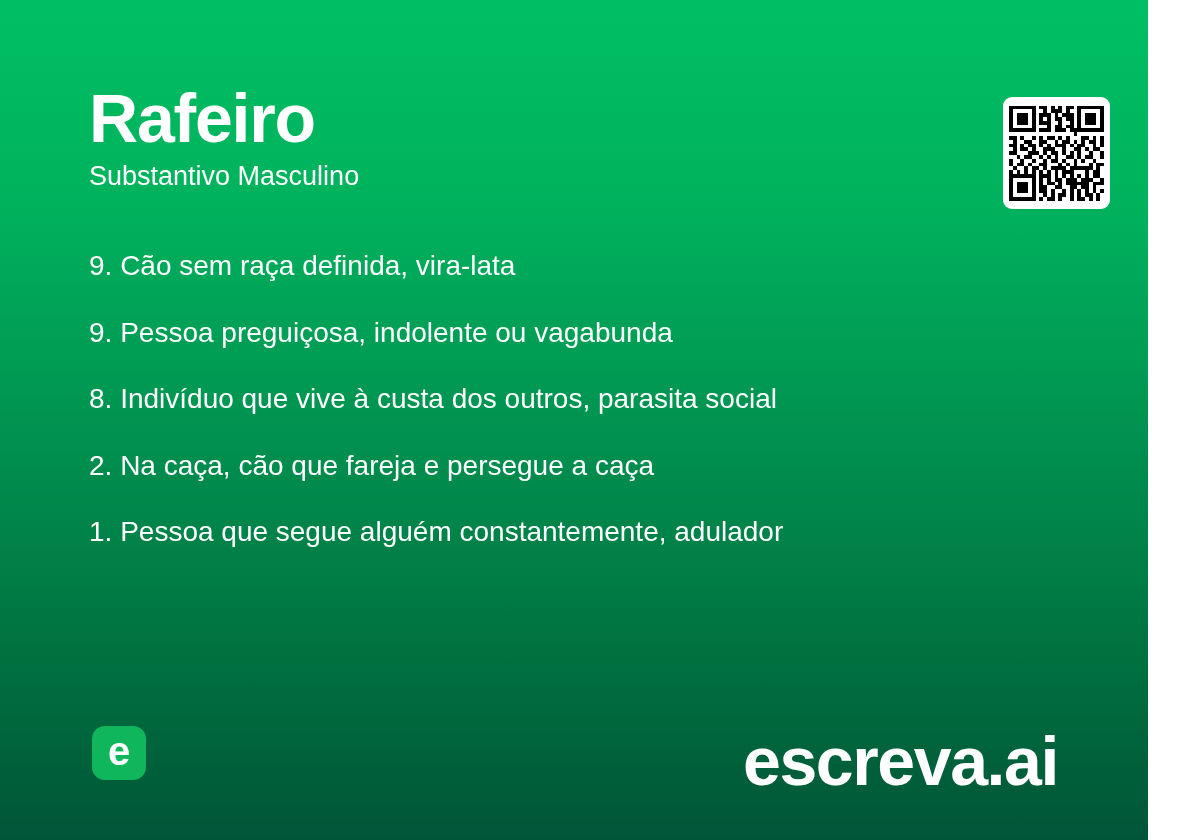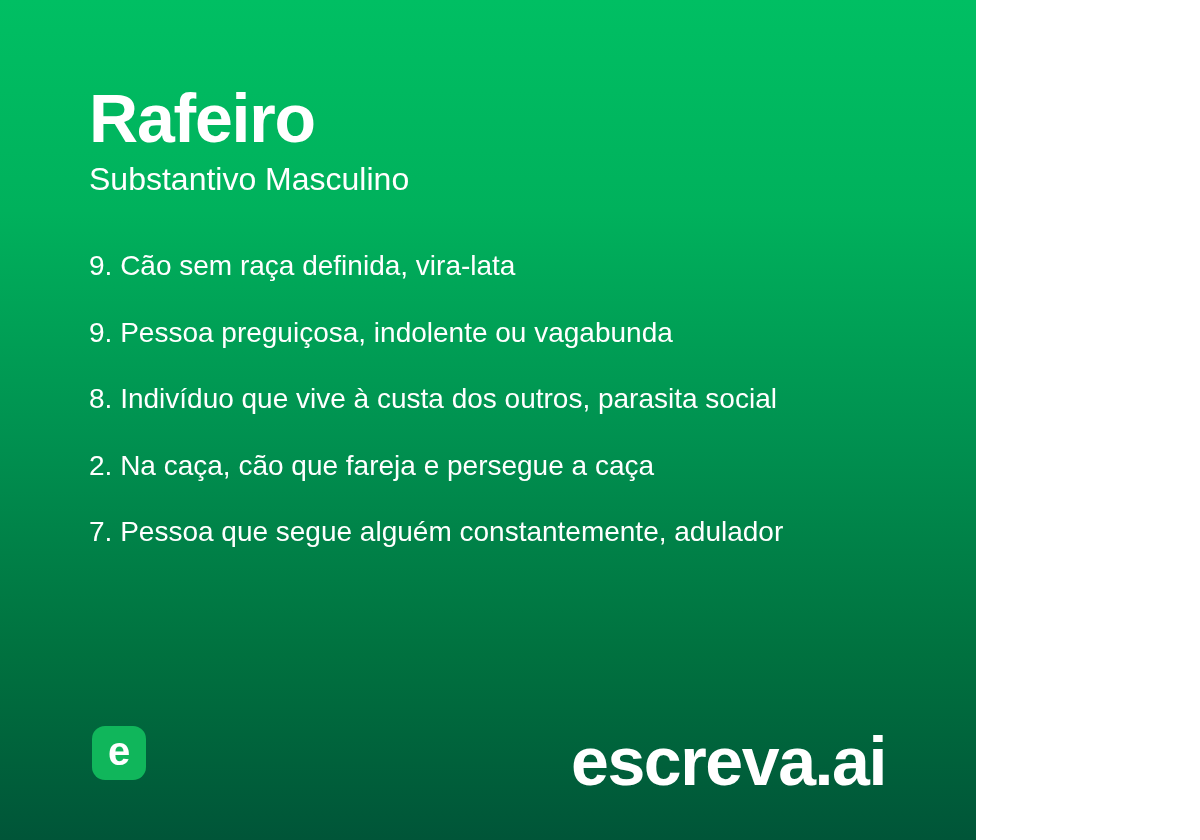--- a/index.html
+++ b/index.html
@@ -8,21 +8,21 @@
   }
   body {
     width: 1200px;
     height: 840px;
     overflow: hidden;
     font-family: "Liberation Sans", sans-serif;
   }
 
   #card {
     position: relative;
-    width: 976px;
+    width: 1148px;
     height: 840px;
     box-sizing: border-box;
     background: linear-gradient(180deg,
                 #00BF63 0%,
                 #00B15C 25%,
                 #009150 52%,
                 #00713F 78%,
                 #005538 100%);
     overflow: hidden;
   }
@@ -40,21 +40,21 @@
     font-size: 68px;
     font-weight: 700;
     line-height: 1.0;
     letter-spacing: -1.2px;
     color: #ffffff;
   }
   #word-class {
     margin: 0;
     padding-top: 10px;
     font-family: "Liberation Sans", sans-serif;
-    font-size: 32px;
+    font-size: 27px;
     font-weight: 400;
     line-height: 1.1;
     letter-spacing: 0px;
     color: #ffffff;
   }
 
   
   #definitions-list {
     position: absolute;
     left: 89px;
@@ -136,21 +136,21 @@
   <div id="header-block">
     <h1 id="word-title">Rafeiro</h1>
     <p id="word-class">Substantivo Masculino</p>
   </div>
 
   <ul id="definitions-list">
     <li class="definition-item">9. Cão sem raça definida, vira-lata</li>
     <li class="definition-item">9. Pessoa preguiçosa, indolente ou vagabunda</li>
     <li class="definition-item">8. Indivíduo que vive à custa dos outros, parasita social</li>
     <li class="definition-item">2. Na caça, cão que fareja e persegue a caça</li>
-    <li class="definition-item">7. Pessoa que segue alguém constantemente, adulador</li>
+    <li class="definition-item">1. Pessoa que segue alguém constantemente, adulador</li>
   </ul>
 
   <div id="qr-panel">
     <svg viewBox="0 0 25 25" shape-rendering="crispEdges" aria-hidden="true">
       <rect x="0" y="0" width="25" height="25" fill="#ffffff"></rect>
       <g fill="#000000">
 
         <rect x="0" y="0" width="7" height="1"></rect>
           <rect x="0" y="6" width="7" height="1"></rect>
         <rect x="0" y="0" width="1" height="7"></rect>

